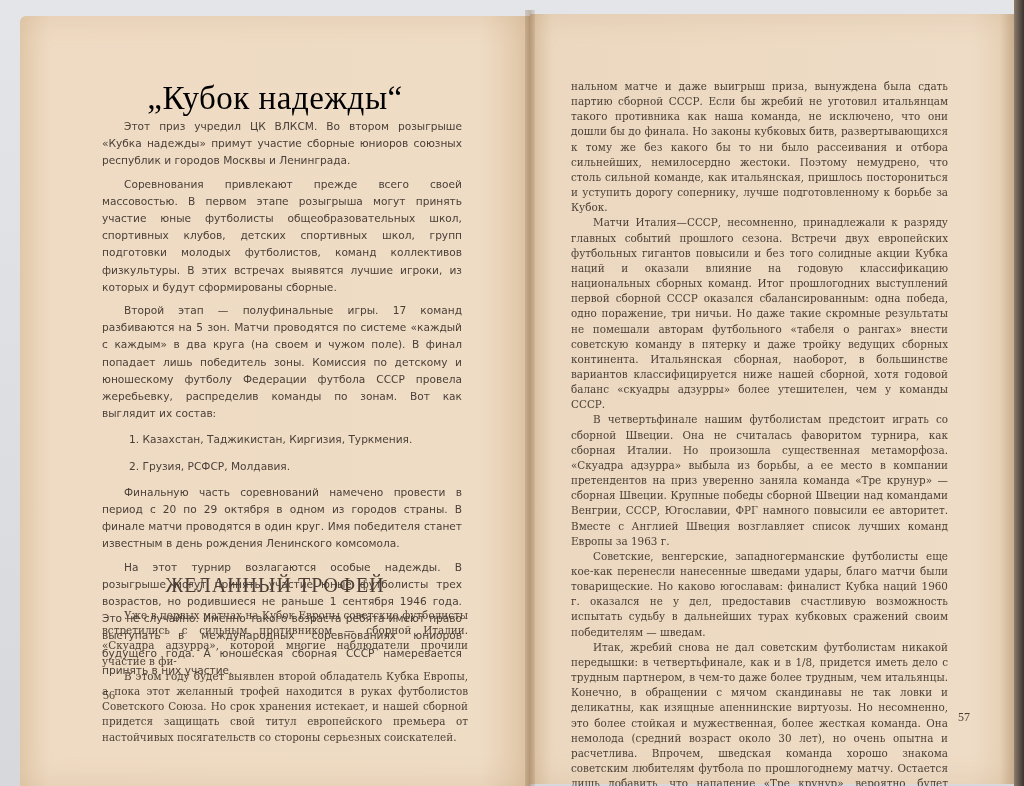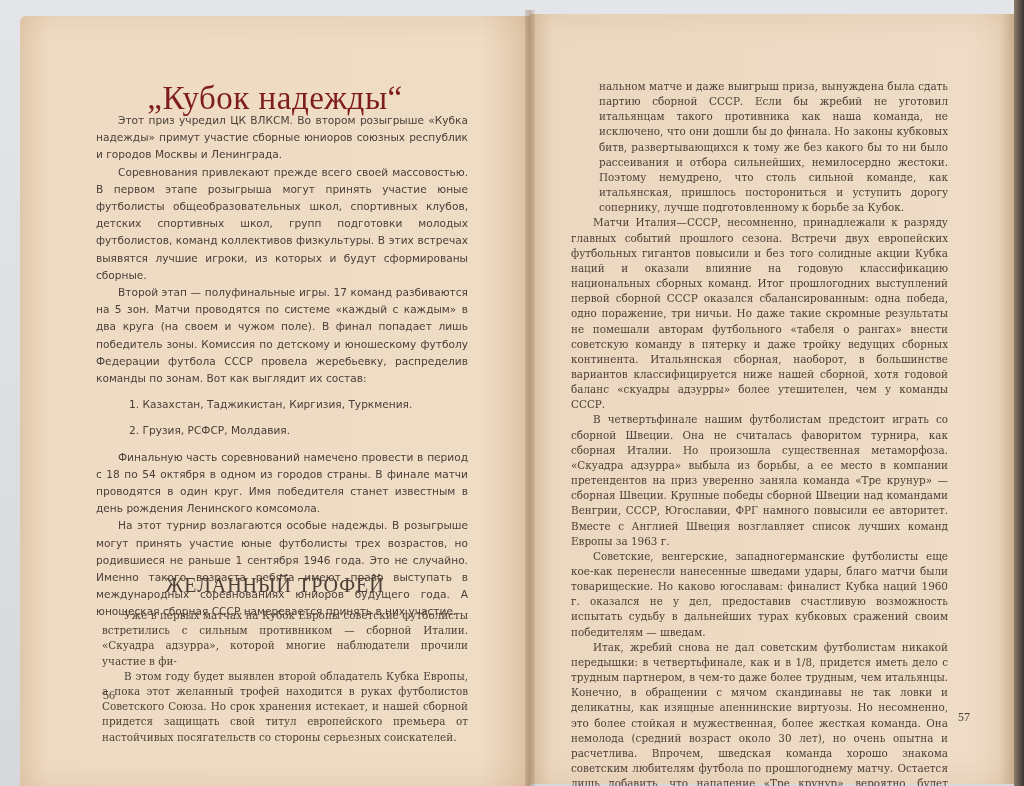--- a/index.html
+++ b/index.html
@@ -5,31 +5,31 @@
   html,body{margin:0;padding:0;}
   body{width:1024px;height:786px;background:#d9dbe0;position:relative;overflow:hidden;}
   .scan-bg{position:absolute;left:0;top:0;width:1024px;height:786px;background:linear-gradient(180deg,#e4e5e9 0,#d6d8dc 100%);}
   .page{position:absolute;top:16px;height:770px;background:#eed9c0;box-shadow:inset 0 0 30px rgba(160,120,80,0.18);}
   .page-left{left:20px;width:510px;background:linear-gradient(90deg,#e7cfb2 0,#efdbc3 30px,#efdcc5 460px,#e2c9ab 505px,#d9bf9f 510px);border-top-left-radius:6px;}
   .page-right{left:530px;width:484px;top:14px;background:linear-gradient(90deg,#dcc3a4 0,#ecd8c0 22px,#efdcc6 440px,#e9d4ba 470px,#cdb394 484px);}
   .right-edge{position:absolute;left:1014px;top:0;width:10px;height:786px;background:linear-gradient(90deg,#8c7d6c,#5a5048 60%,#3a3430);}
   .gutter{position:absolute;left:525px;top:10px;width:10px;height:776px;background:linear-gradient(90deg,rgba(150,110,70,0.25),rgba(120,90,60,0.35),rgba(150,110,70,0.15));}
   .txt{font-family:"DejaVu Sans",sans-serif;color:#4a4038;}
   .serif{font-family:"DejaVu Serif","Liberation Serif",serif;color:#4b4036;}
-  .title-main{position:absolute;left:0;width:100%;top:72px;text-align:center;font-family:"Liberation Serif","DejaVu Serif",serif;font-size:33px;color:#7f1d1d;letter-spacing:0.5px;}
+  .title-main{position:absolute;left:0;width:100%;top:72px;text-align:center;font-family:"Liberation Serif","DejaVu Serif",serif;font-size:33px;color:#000000;letter-spacing:0.5px;}
   .col-left{position:absolute;left:96px;top:112px;width:372px;font-size:10.6px;line-height:17.2px;}
-  .col-left p{margin:0;text-align:justify;text-indent:22px;}
+  .col-left p{margin:6px;text-align:justify;text-indent:22px;}
   .col-left .list-item{margin:9px;padding-left:24px;text-indent:0;}
   .sub-title{position:absolute;left:0;width:100%;top:574px;text-align:center;font-family:"Liberation Serif","DejaVu Serif",serif;font-size:20px;color:#4a3e35;letter-spacing:1px;}
   .col-left2{position:absolute;left:102px;top:608px;width:366px;font-size:10.4px;line-height:15.2px;}
   .col-left2 p{margin:0;text-align:justify;text-indent:22px;}
   .page-num-left{position:absolute;left:103px;top:688px;font-family:"Liberation Serif",serif;font-size:12px;color:#4a3e35;}
   .col-right{position:absolute;left:571px;top:79px;width:377px;font-size:10.4px;line-height:15.15px;}
   .col-right p{margin:0;text-align:justify;text-indent:22px;}
-  .col-right p.cont{text-indent:0;margin-left:28px;}
+  .col-right p.cont{text-indent:0;}
   .page-num-right{position:absolute;left:938px;top:710px;font-family:"Liberation Serif",serif;font-size:12px;color:#4a3e35;margin-left:20px;}
 </style>
 </head>
 <body>
 
 <div class="scan-bg"></div>
 
 <div class="page page-left"></div>
 <div class="page page-right"></div>
 <div class="gutter"></div>
@@ -38,21 +38,21 @@
 <div style="position:absolute;left:20px;top:0;width:510px;height:786px;">
   <div class="title-main" style="top:80px;">„Кубок надежды“</div>
 </div>
 
 <div class="col-left txt">
   <p>Этот приз учредил ЦК ВЛКСМ. Во втором розыгрыше «Кубка надежды» примут участие сборные юниоров союзных республик и городов Москвы и Ленинграда.</p>
   <p>Соревнования привлекают прежде всего своей массовостью. В первом этапе розыгрыша могут принять участие юные футболисты общеобразовательных школ, спортивных клубов, детских спортивных школ, групп подготовки молодых футболистов, команд коллективов физкультуры. В этих встречах выявятся лучшие игроки, из которых и будут сформированы сборные.</p>
   <p>Второй этап — полуфинальные игры. 17 команд разбиваются на 5 зон. Матчи проводятся по системе «каждый с каждым» в два круга (на своем и чужом поле). В финал попадает лишь победитель зоны. Комиссия по детскому и юношескому футболу Федерации футбола СССР провела жеребьевку, распределив команды по зонам. Вот как выглядит их состав:</p>
   <p class="list-item">1. Казахстан, Таджикистан, Киргизия, Туркмения.</p>
   <p class="list-item">2. Грузия, РСФСР, Молдавия.</p>
-  <p>Финальную часть соревнований намечено провести в период с 18 по 54 октября в одном из городов страны. В финале матчи проводятся в один круг. Имя победителя станет известным в день рождения Ленинского комсомола.</p>
+  <p>Финальную часть соревнований намечено провести в период с 20 по 29 октября в одном из городов страны. В финале матчи проводятся в один круг. Имя победителя станет известным в день рождения Ленинского комсомола.</p>
   <p>На этот турнир возлагаются особые надежды. В розыгрыше могут принять участие юные футболисты трех возрастов, но родившиеся не раньше 1 сентября 1946 года. Это не случайно. Именно такого возраста ребята имеют право выступать в международных соревнованиях юниоров будущего года. А юношеская сборная СССР намеревается принять в них участие.</p>
 </div>
 
 <div style="position:absolute;left:20px;top:0;width:510px;height:784px;">
   <div class="sub-title">ЖЕЛАННЫЙ ТРОФЕЙ</div>
 </div>
 
 <div class="col-left2 serif">
   <p>Уже в первых матчах на Кубок Европы советские футболисты встретились с сильным противником — сборной Италии. «Скуадра адзурра», которой многие наблюдатели прочили участие в фи-</p>
   <p>В этом году будет выявлен второй обладатель Кубка Европы, а пока этот желанный трофей находится в руках футболистов Советского Союза. Но срок хранения истекает, и нашей сборной придется защищать свой титул европейского премьера от настойчивых посягательств со стороны серьезных соискателей.</p>

